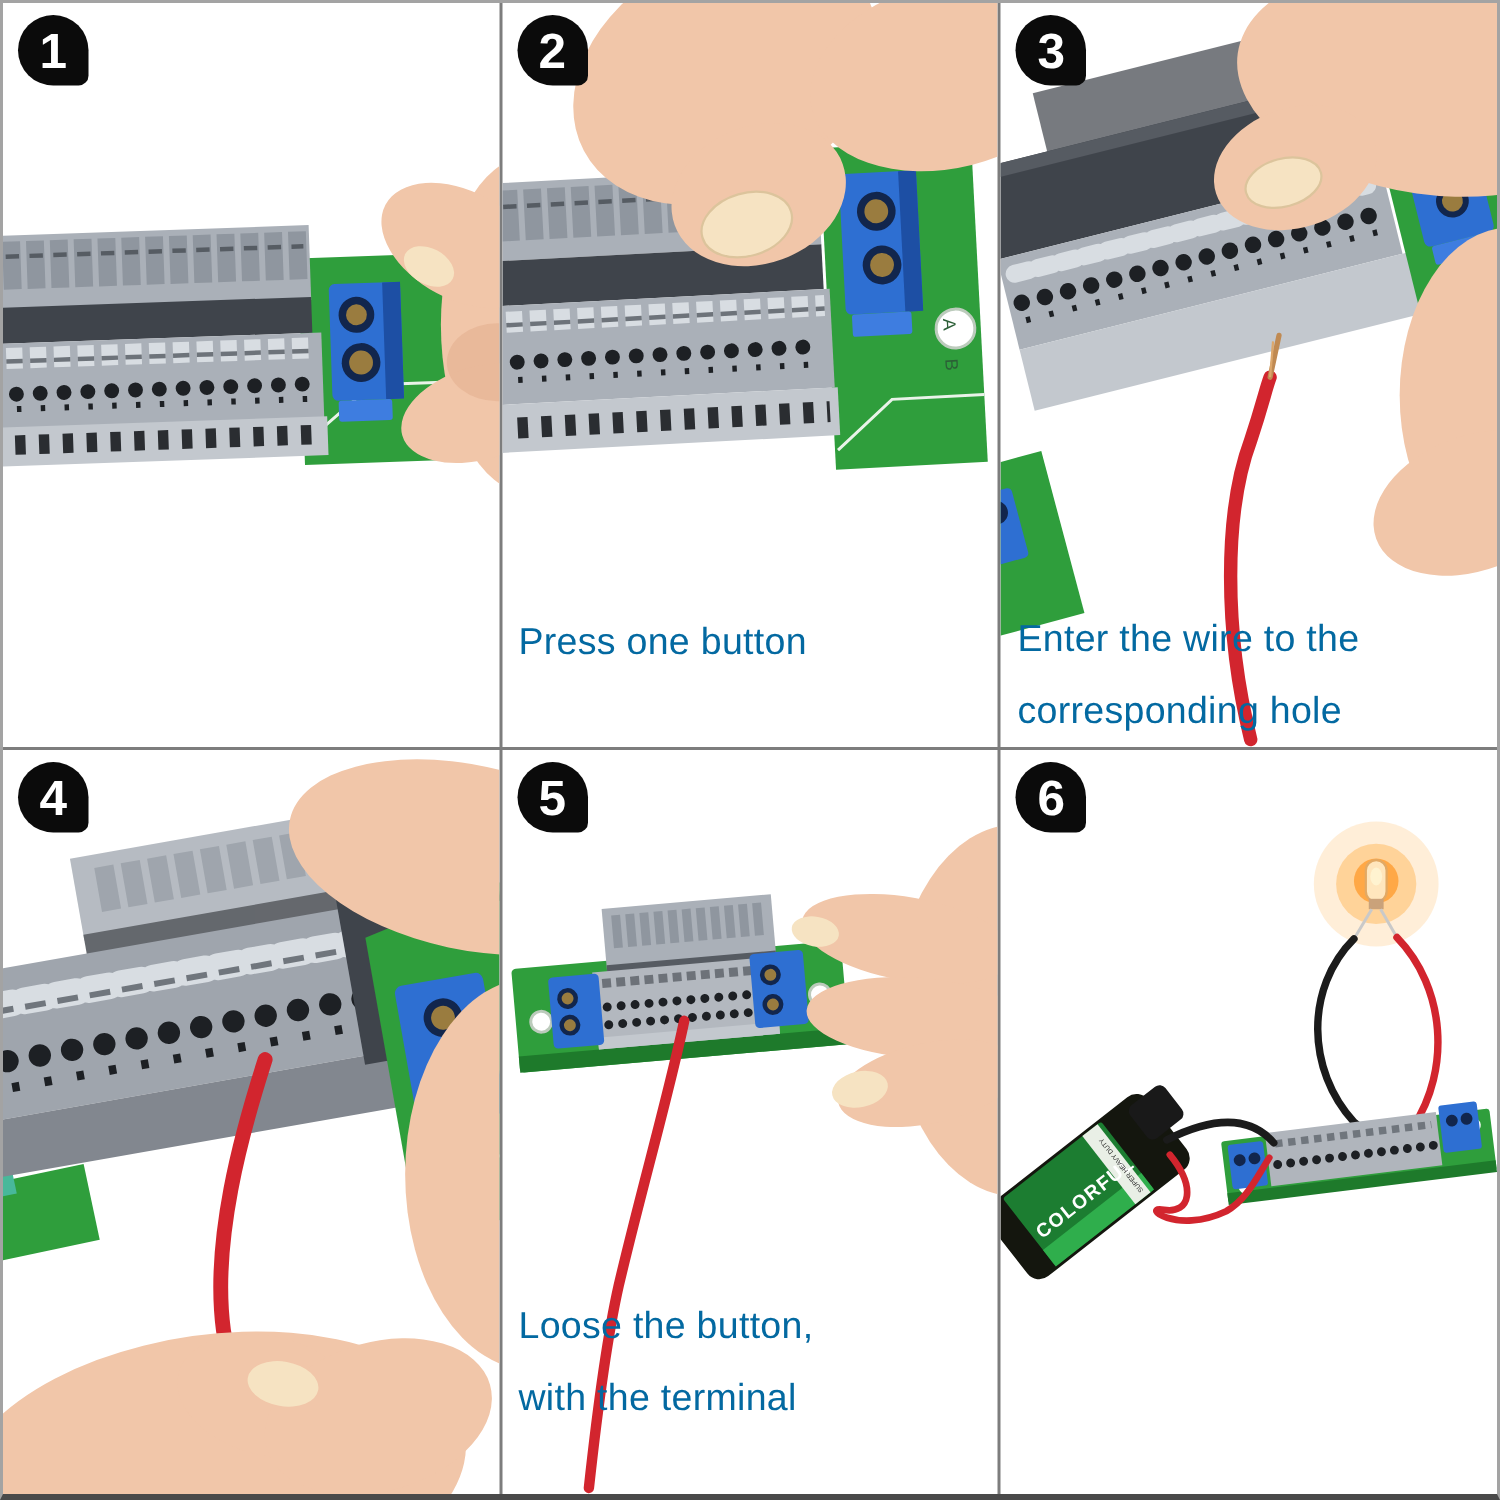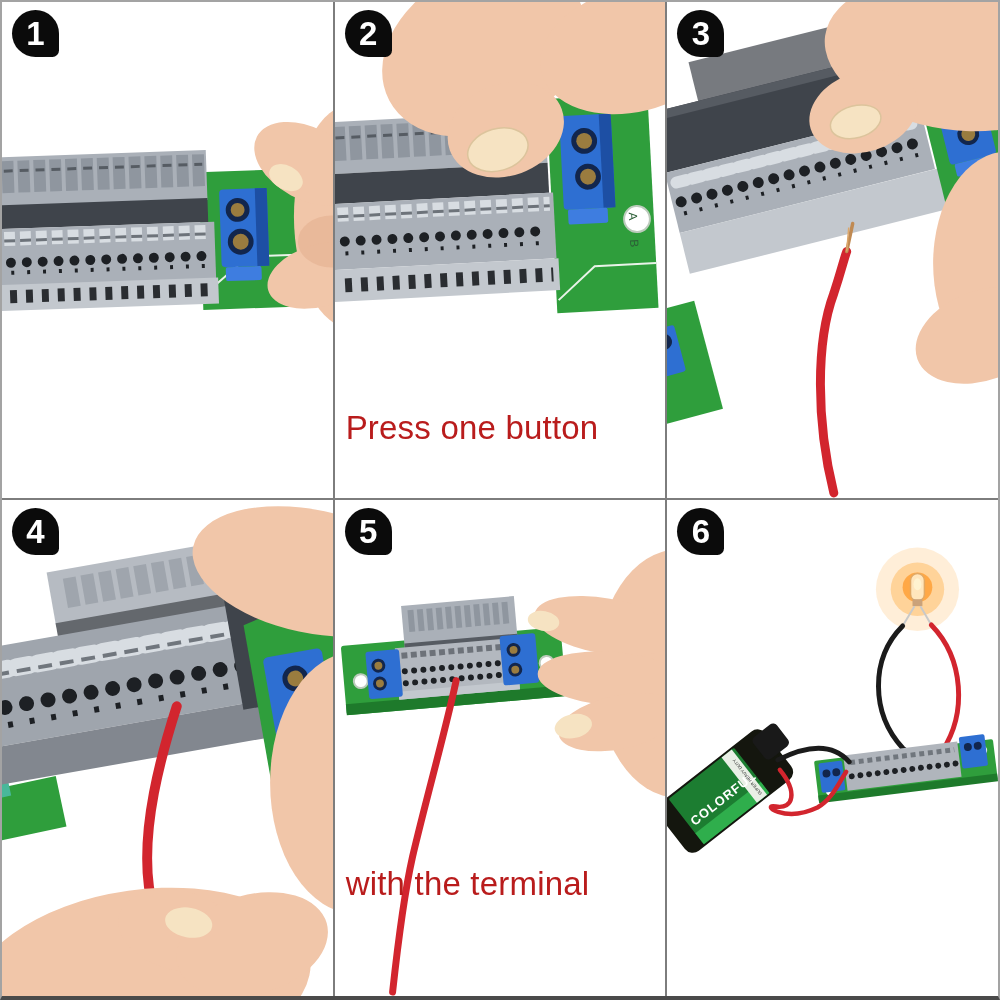--- a/index.html
+++ b/index.html
@@ -14,22 +14,22 @@
     position:absolute;top:8px;left:10px;width:47px;height:47px;z-index:4;
     background:var(--badge-black,#0b0b0b);border-radius:50% 50% 14% 50%;
     display:flex;align-items:center;justify-content:center;
   }
   .badge span{
     color:#fff;font-family:"Liberation Sans",sans-serif;font-weight:700;
     font-size:33px;line-height:1;
   }
   .caption{
     position:absolute;left:11px;z-index:3;
-    font-family:"Liberation Sans",sans-serif;font-size:33px;line-height:48px;
-    color:#b91c1c;letter-spacing:.2px;white-space:nowrap;
+    font-family:"Liberation Sans",sans-serif;font-size:25px;line-height:48px;
+    color:#0369a1;letter-spacing:.2px;white-space:nowrap;
   }
   .cap-2{top:402px;} .cap-3{top:400px;} .cap-5{top:360px;}
   .cell svg{position:absolute;inset:0;width:100%;height:100%;}
   svg text{font-family:"Liberation Sans",sans-serif;}
 </style>
 </head>
 <body>
 
 <div class="canvas">
 
@@ -175,20 +175,24 @@
       </g>
 
       <g>
         <path d="M168 492 C150 420 150 340 168 292 C176 268 178 258 181 250" stroke="var(--wire-red)" stroke-width="9" fill="none" stroke-linecap="round"></path>
         <path d="M181 250 L187 222" stroke="var(--copper)" stroke-width="3.5" fill="none" stroke-linecap="round"></path>
         <path d="M181 250 L183 226" stroke="#dca76b" stroke-width="1.5" fill="none"></path>
       </g>
     </svg>
     <div class="badge">
       <span>3</span>
+    </div>
+    <div class="caption cap-3">
+      <div>Enter the wire to the</div>
+      <div>corresponding hole</div>
     </div>
   </section>
 
   <section class="cell">
     <svg viewBox="0 0 333 500" preserveAspectRatio="none">
 
       <g transform="rotate(-12 20 310)">
         <rect x="-14" y="286" width="74" height="52" fill="var(--pcb-green)"></rect>
         <rect x="-14" y="272" width="26" height="24" fill="#48b89a"></rect>
       </g>
@@ -285,20 +289,21 @@
         <ellipse cx="278" cy="180" rx="74" ry="27" fill="var(--skin)" transform="rotate(4 278 180)"></ellipse>
         <ellipse cx="286" cy="224" rx="62" ry="27" fill="var(--skin)" transform="rotate(-12 286 224)"></ellipse>
         <ellipse cx="210" cy="122" rx="16" ry="10" fill="var(--nail)" transform="rotate(10 210 122)"></ellipse>
         <ellipse cx="240" cy="228" rx="19" ry="12" fill="var(--nail)" transform="rotate(-12 240 228)"></ellipse>
       </g>
     </svg>
     <div class="badge">
       <span>5</span>
     </div>
     <div class="caption cap-5">
+      <div>Loose the button,</div>
       <div>with the terminal</div>
     </div>
   </section>
 
   <section class="cell">
     <svg viewBox="0 0 334 500" preserveAspectRatio="none">
 
       <g>
         <circle cx="253" cy="90" r="42" fill="#ffc87d" opacity=".30"></circle>
         <circle cx="253" cy="90" r="27" fill="#ffb14e" opacity=".45"></circle>

